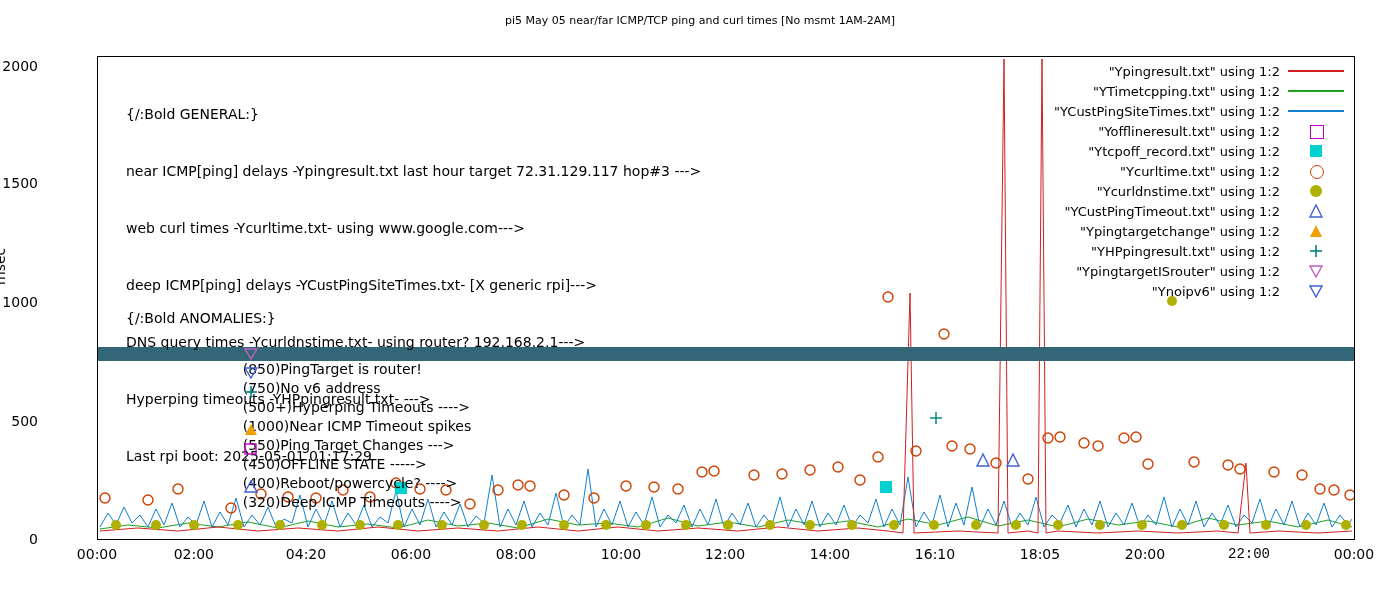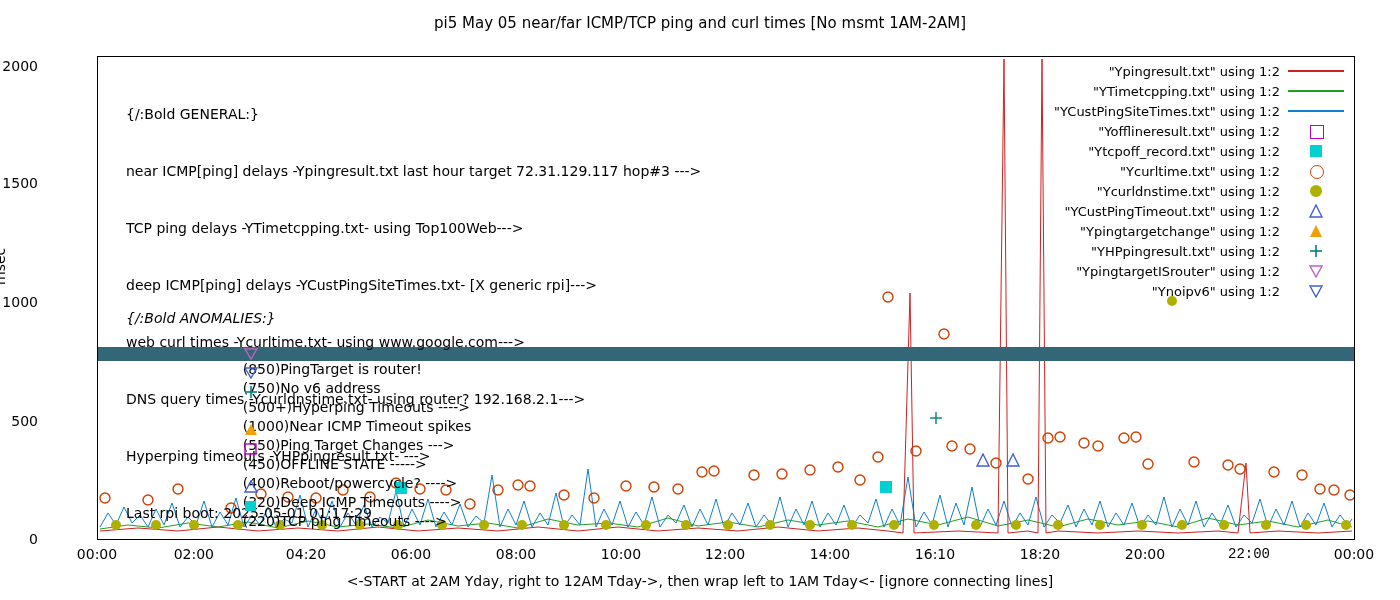--- a/index.html
+++ b/index.html
@@ -1,18 +1,18 @@
 <!DOCTYPE html>
 <html><head>
 <meta charset="utf-8">
 <style>
   html,body{margin:0;padding:0;}
   body{width:1400px;height:600px;background:#ffffff;font-family:"DejaVu Sans",sans-serif;overflow:hidden;}
   #root{position:relative;width:1400px;height:600px;}
-  .title{position:absolute;left:0;top:14px;width:1400px;text-align:center;font-size:15px;color:#000;}
+  .title{position:absolute;left:0;top:14px;width:1400px;text-align:center;font-size:11px;color:#000;}
   .plot{position:absolute;left:97px;top:56px;width:1258px;height:484px;border:1px solid #000;box-sizing:border-box;background:#fff;overflow:hidden;}
   .ylabel{position:absolute;left:-8px;top:285px;font-size:14px;color:#000;transform:rotate(-90deg);transform-origin:left top;}
   .ytick{position:absolute;right:1362px;font-size:14px;color:#000;text-align:right;width:60px;}
   .xtick{position:absolute;top:546px;font-size:14px;color:#000;text-align:center;width:60px;}
   .xlabel{position:absolute;left:0;top:573px;width:1400px;text-align:center;font-size:14px;color:#000;}
   .anno{position:absolute;font-size:14px;color:#000;white-space:pre;}
   .legend{position:absolute;right:10px;top:4px;font-size:13px;color:#000;}
   .legrow{display:flex;align-items:center;justify-content:flex-end;height:20px;}
   .legtxt{margin-right:8px;white-space:nowrap;}
   .legkey{width:56px;height:14px;position:relative;}
@@ -42,26 +42,25 @@
 
   <div class="xtick" style="left:67px;">00:00</div>
   <div class="xtick" style="left:154px;text-align:right;">02:00</div>
   <div class="xtick" style="left:276px;">04:20</div>
   <div class="xtick" style="left:381px;">06:00</div>
   <div class="xtick" style="left:486px;">08:00</div>
   <div class="xtick" style="left:591px;">10:00</div>
   <div class="xtick" style="left:695px;">12:00</div>
   <div class="xtick" style="left:800px;">14:00</div>
   <div class="xtick" style="left:905px;">16:10</div>
-  <div class="xtick" style="left:1010px;">18:20</div>
+  <div class="xtick" style="left:1010px;">18:05</div>
   <div class="xtick" style="left:1115px;">20:00</div>
   <div class="xtick" style="left:1219px;font-family:Liberation Mono, monospace;">22:00</div>
   <div class="xtick" style="left:1324px;">00:00</div>
 
-  <div class="xlabel">&lt;-START at 2AM Yday, right to 12AM Tday-&gt;, then wrap left to 1AM Tday&lt;- [ignore connecting lines]</div>
 
   <div class="plot">
 
     <svg class="overlay" width="1256" height="482">
 
       <g>
         <path fill="none" stroke="#20a020" stroke-width="1" d="M2,472 L30,468 L60,471 L90,466 L120,470 L150,465 L180,471 L210,464 L240,470 L270,467 L300,471 L330,463 L360,469 L390,466 L420,471 L450,462 L480,468 L510,466 L540,470 L570,461 L600,469 L630,465 L660,470 L690,463 L720,468 L750,464 L780,470 L810,462 L840,468 L870,460 L900,469 L930,463 L960,470 L990,462 L1020,468 L1050,464 L1080,470 L1110,461 L1140,468 L1170,464 L1200,470 L1230,463 L1254,470"></path>
       </g>
       <g>
         <path fill="none" stroke="#1080d0" stroke-width="1" d="M2,470 L10,456 L18,468 L26,450 L34,466 L42,458 L50,470 L58,452 L66,468 L74,446 L82,470 L90,460 L98,468 L106,444 L114,470 L122,455 L130,468 L138,441 L146,470 L154,458 L162,468 L170,450 L178,470 L186,462 L194,466 L202,438 L210,470 L218,452 L226,468 L234,444 L242,470 L250,456 L258,468 L266,448 L274,470 L282,460 L290,466 L298,434 L306,470 L314,452 L322,468 L330,442 L338,470 L346,455 L354,468 L362,447 L370,470 L378,459 L386,466 L394,418 L402,470 L410,452 L418,468 L426,444 L434,470 L442,456 L450,468 L458,436 L466,470 L474,458 L482,468 L490,412 L498,470 L506,452 L514,468 L522,444 L530,470 L538,455 L546,468 L554,440 L562,470 L570,458 L578,466 L586,448 L594,470 L602,452 L610,468 L618,442 L626,470 L634,456 L642,468 L650,446 L658,470 L666,458 L674,468 L682,440 L690,470 L698,452 L706,468 L714,444 L722,470 L730,456 L738,468 L746,448 L754,470 L762,458 L770,466 L778,442 L786,470 L794,452 L802,468 L810,420 L818,470 L826,455 L834,468 L842,438 L850,470 L858,446 L866,468 L874,430 L882,470 L890,452 L898,468 L906,444 L914,470 L922,456 L930,468 L938,440 L946,470 L954,458 L962,466 L970,448 L978,470 L986,452 L994,468 L1002,444 L1010,470 L1018,456 L1026,468 L1034,446 L1042,470 L1050,458 L1058,468 L1066,440 L1074,470 L1082,452 L1090,468 L1098,444 L1106,470 L1114,456 L1122,468 L1130,448 L1138,470 L1146,458 L1154,466 L1162,442 L1170,470 L1178,452 L1186,468 L1194,444 L1202,470 L1210,456 L1218,468 L1226,446 L1234,470 L1242,458 L1250,468 L1254,462"></path>
@@ -178,33 +177,32 @@
 
       <g>
         <polygon points="0,290 1256,290 1256,304 0,304" fill="#336677"></polygon>
         <polygon points="0,288 70,288 56,306 0,306" fill="#ffffff" opacity="0"></polygon>
       </g>
     </svg>
 
     <div class="blockbox" style="left:28px;top:10px;">
       <div>{/:Bold GENERAL:}</div>
       <div>near ICMP[ping] delays -Ypingresult.txt last hour target 72.31.129.117 hop#3 ---&gt;</div>
-      <div>TCP ping delays -YTimetcpping.txt- using Top100Web---&gt;</div>
+      <div>web curl times -Ycurltime.txt- using www.google.com---&gt;</div>
       <div>deep ICMP[ping] delays -YCustPingSiteTimes.txt- [X generic rpi]---&gt;</div>
-      <div>web curl times -Ycurltime.txt- using www.google.com---&gt;</div>
       <div>DNS query times -Ycurldnstime.txt- using router? 192.168.2.1---&gt;</div>
       <div>Hyperping timeouts -YHPpingresult.txt- ---&gt;</div>
       <div>Last rpi boot: 2025-05-01 01:17:29</div>
       
       
       
       
     </div>
 
-    <div class="anno" style="left:28px;top:253px;font-style:italic;">{/:Bold ANOMALIES:}</div>
+    <div class="anno" style="left:28px;top:253px;">{/:Bold ANOMALIES:}</div>
 
     <div class="anno" style="left:118px;top:272px;">
       <svg width="16" height="13" style="vertical-align:-2px">
           <polygon points="2,2 14,2 8,12" fill="none" stroke="#c060c0" stroke-width="1.4"></polygon>
         </svg>
       <span>(850)PingTarget is router!</span>
     </div>
     <div class="anno" style="left:118px;top:291px;">
       <svg width="16" height="13" style="vertical-align:-2px">
           <polygon points="2,2 14,2 8,12" fill="none" stroke="#4060d0" stroke-width="1.4"></polygon>
@@ -237,26 +235,20 @@
     <div class="anno" style="left:118px;top:386px;">
       <span style="display:inline-block;width:16px;"></span>
       <span>(400)Reboot/powercycle? ----&gt;</span>
     </div>
     <div class="anno" style="left:118px;top:405px;">
       <svg width="16" height="13" style="vertical-align:-2px">
           <polygon points="8,1 14,12 2,12" fill="none" stroke="#4060d0" stroke-width="1.4"></polygon>
         </svg>
       <span>(320)Deep ICMP Timeouts ----&gt;</span>
     </div>
-    <div class="anno" style="left:118px;top:424px;">
-      <svg width="16" height="13" style="vertical-align:-2px">
-          <rect x="2" y="2" width="11" height="10" fill="#00d0d0"></rect>
-        </svg>
-      <span>(220)TCP ping Timeouts ----&gt;</span>
-    </div>
 
     <div class="legend">
       <div class="legrow">
         <span class="legtxt">"Ypingresult.txt" using 1:2</span>
         <span class="legkey">
             <span class="legline" style="background:#d02020;"></span>
           </span>
       </div>
       <div class="legrow">
         <span class="legtxt">"YTimetcpping.txt" using 1:2</span>

